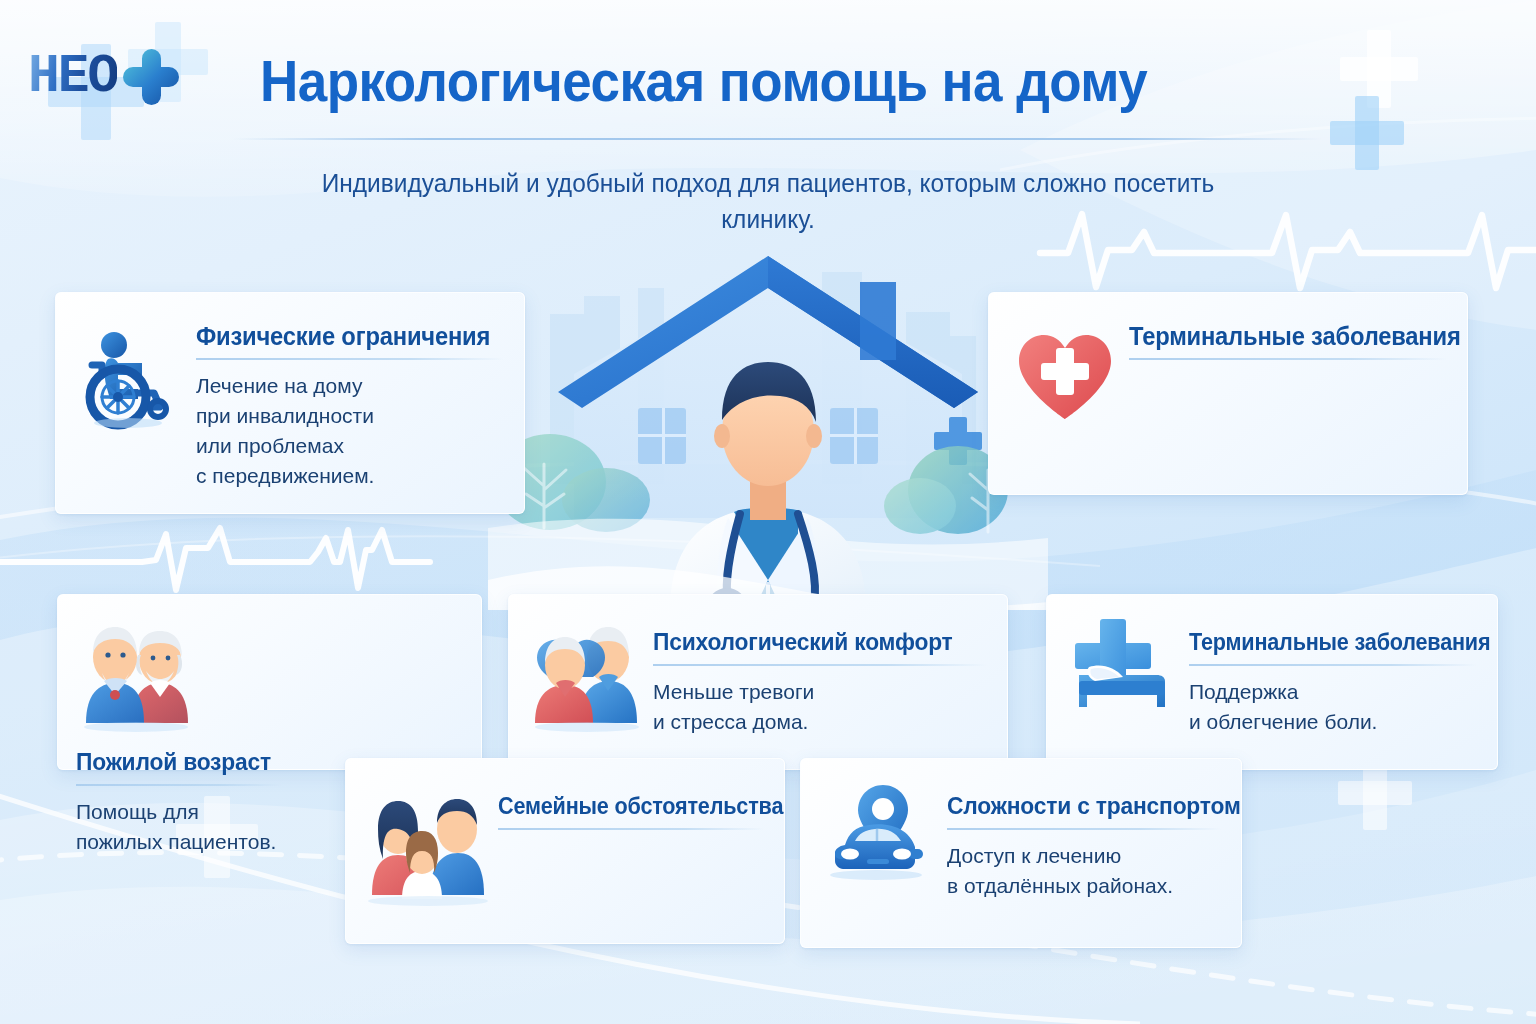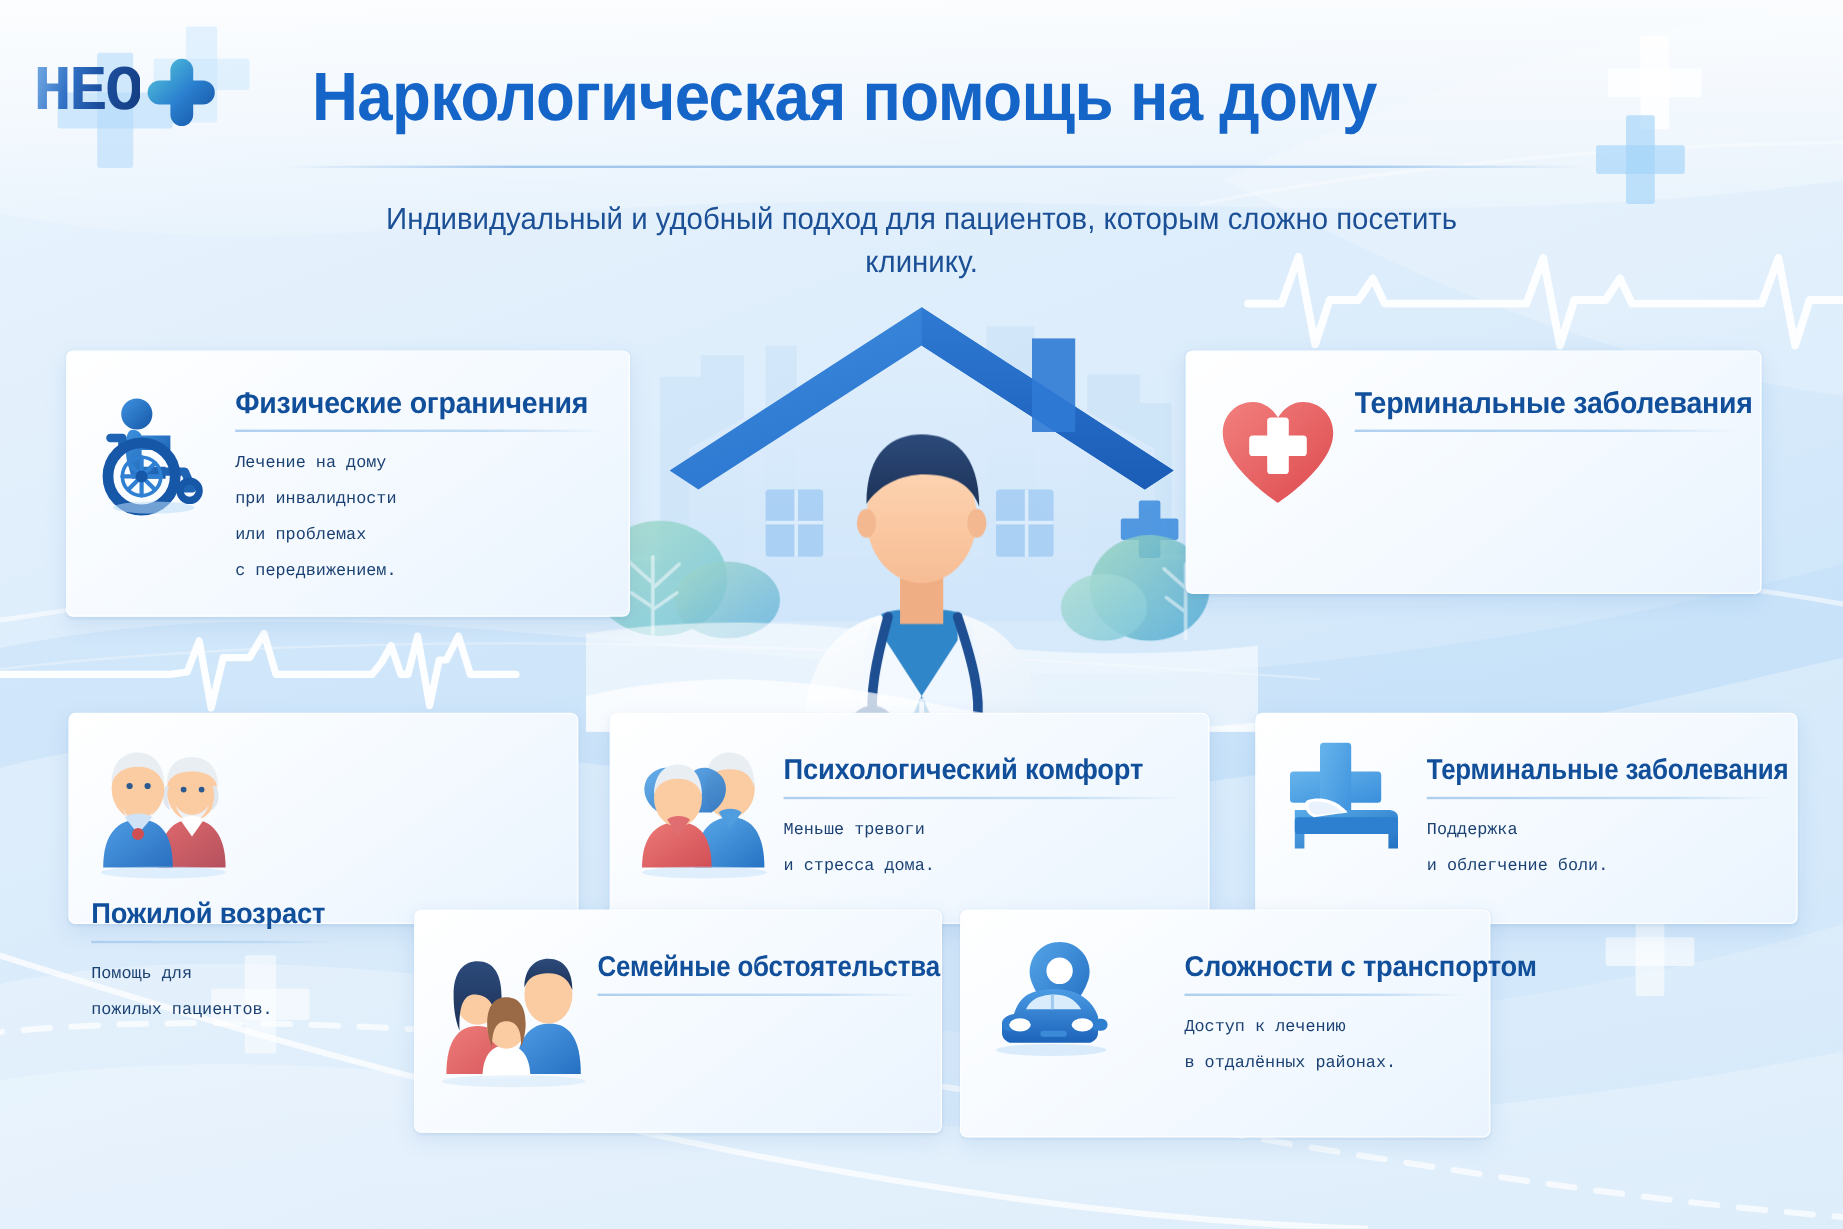--- a/index.html
+++ b/index.html
@@ -135,35 +135,34 @@
     transform-origin: left center;
     letter-spacing: -0.2px;
   }
   .card-rule {
     margin-top: 7px;
     height: 1.5px;
     background: linear-gradient(90deg, rgba(170,205,238,.95) 0%, rgba(180,212,240,.75) 70%, rgba(200,224,245,0) 100%);
   }
   .card-desc {
     margin-top: 11px;
-    font-size: 14px;
+    font-size: 21px;
     line-height: 30px;
     color: #1b4172;
     white-space: pre-line;
-    font-family: Liberation Mono, monospace;
   }
 
   
   #card-physical   { left: 55px;   top: 292px; width: 470px;  height: 222px; }
   #card-terminal-1 { left: 988px;  top: 292px; width: 480px;  height: 203px; }
   #card-elderly    { left: 57px;   top: 594px; width: 425px;  height: 176px; flex-direction: column; }
   #card-psych      { left: 508px;  top: 594px; width: 500px;  height: 176px; }
   #card-terminal-2 { left: 1046px; top: 594px; width: 452px;  height: 176px; }
   #card-family     { left: 345px;  top: 758px; width: 440px;  height: 186px; }
-  #card-transport  { left: 800px;  top: 758px; width: 442px;  height: 190px; gap: 40px; }
+  #card-transport  { left: 800px;  top: 758px; width: 442px;  height: 190px; }
 
   #card-elderly   .card-title,
   #card-psych     .card-title,
   #card-terminal-2 .card-title,
   #card-family    .card-title,
   #card-transport .card-title { font-size: 24px; }
 
   #card-terminal-2 .card-title,
   #card-family .card-title { transform: scaleX(0.9); }
 

